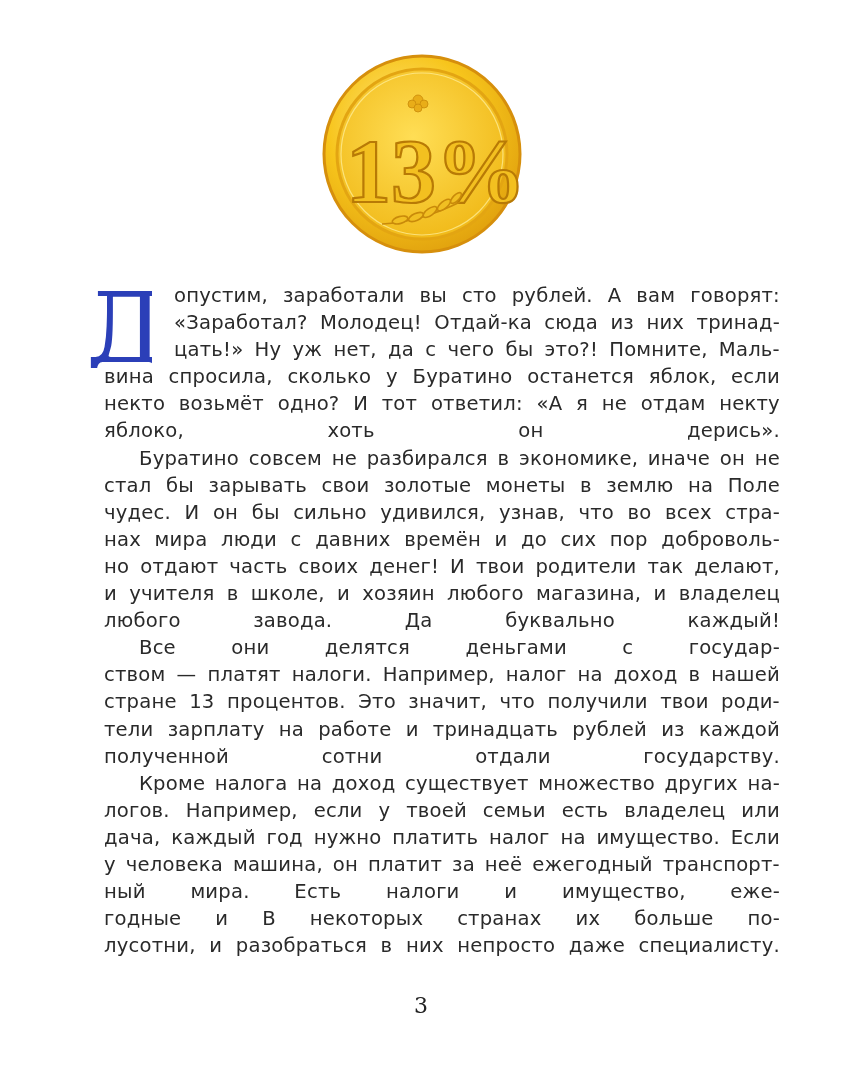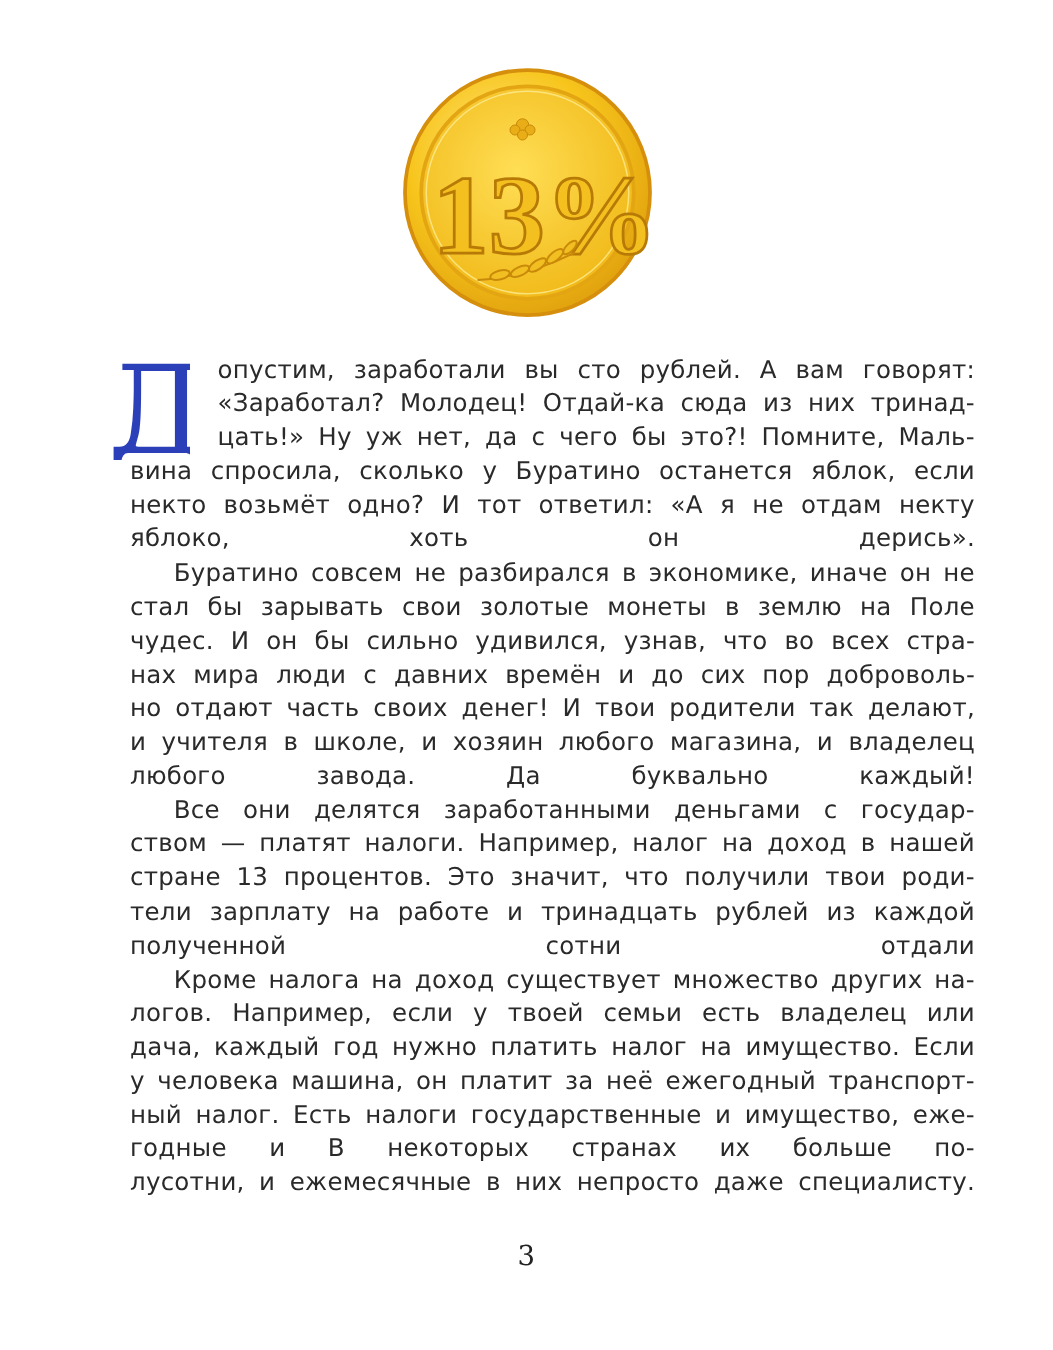--- a/index.html
+++ b/index.html
@@ -217,21 +217,20 @@
         <span>буквально</span>
         <span>каждый!</span>
       </div>
   </div>
 
   <div>
     <div class="line indent">
         <span>Все</span>
         <span>они</span>
         <span>делятся</span>
-        <span>заработанными</span>
         <span>деньгами</span>
         <span>с</span>
         <span>государ-</span>
       </div>
     <div class="line">
         <span>ством</span>
         <span>—</span>
         <span>платят</span>
         <span>налоги.</span>
         <span>Например,</span>
@@ -260,20 +259,21 @@
         <span>и</span>
         <span>тринадцать</span>
         <span>рублей</span>
         <span>из</span>
         <span>каждой</span>
       </div>
     <div class="line last">
         <span>полученной</span>
         <span>сотни</span>
         <span>отдали</span>
+        <span>государству.</span>
       </div>
   </div>
 
   <div>
     <div class="line indent">
         <span>Кроме</span>
         <span>налога</span>
         <span>на</span>
         <span>доход</span>
         <span>существует</span>
@@ -309,42 +309,41 @@
         <span>машина,</span>
         <span>он</span>
         <span>платит</span>
         <span>за</span>
         <span>неё</span>
         <span>ежегодный</span>
         <span>транспорт-</span>
       </div>
     <div class="line">
         <span>ный</span>
-        <span>налог.</span>
+        <span>мира.</span>
         <span>Есть</span>
         <span>налоги</span>
-        <span>государственные</span>
         <span>и</span>
         <span>имущество,</span>
         <span>еже-</span>
       </div>
     <div class="line">
         <span>годные</span>
         <span>и</span>
         <span>В</span>
         <span>некоторых</span>
         <span>странах</span>
         <span>их</span>
         <span>больше</span>
         <span>по-</span>
       </div>
     <div class="line last">
         <span>лусотни,</span>
         <span>и</span>
-        <span>ежемесячные</span>
+        <span>разобраться</span>
         <span>в</span>
         <span>них</span>
         <span>непросто</span>
         <span>даже</span>
         <span>специалисту.</span>
       </div>
   </div>
 </div>
 
 <div class="page-number">3</div>

